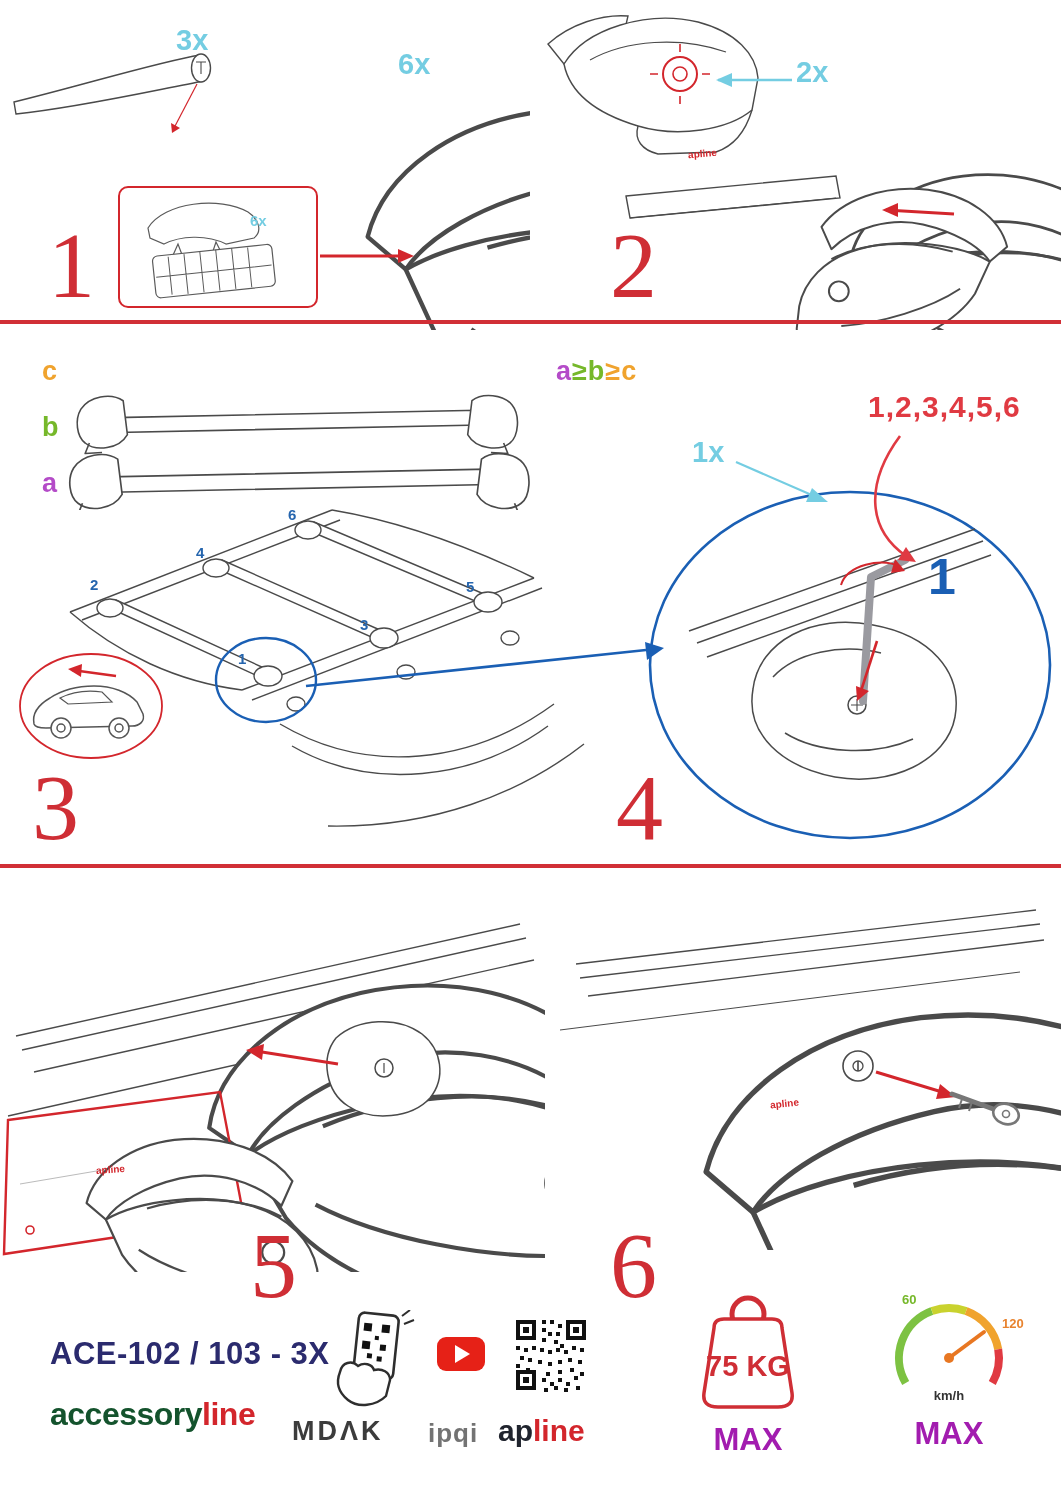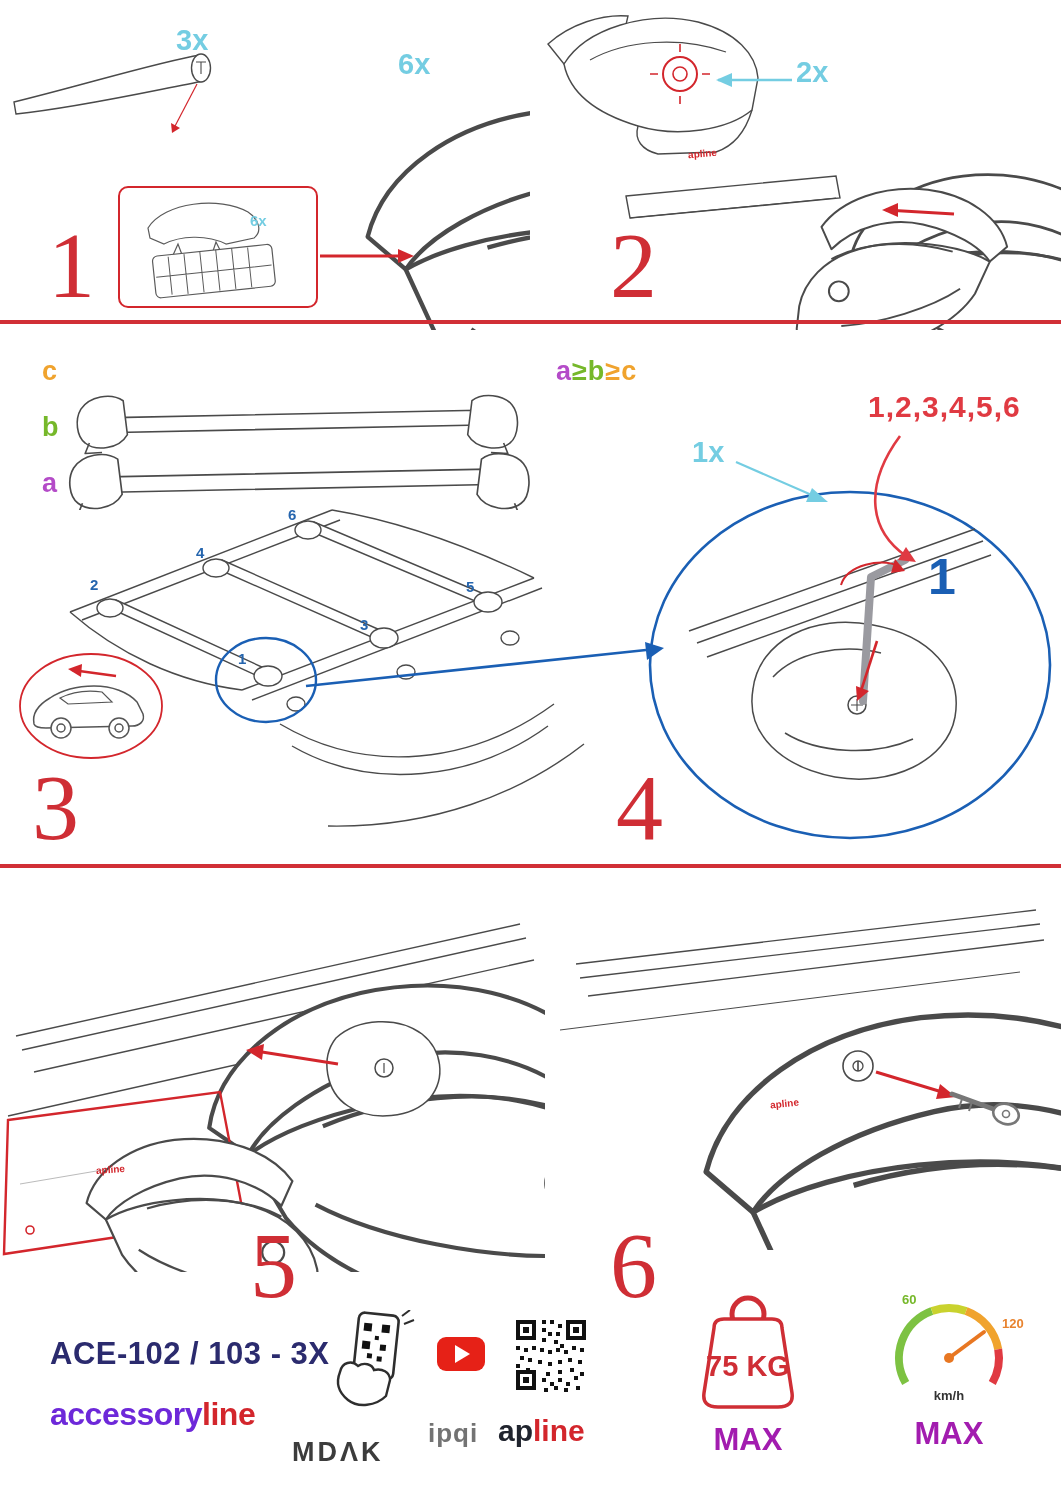--- a/index.html
+++ b/index.html
@@ -11,23 +11,23 @@
   .qty-sm{font-size:15px;font-weight:bold;color:#74cde2;}
   .bluenum{font-size:15px;font-weight:bold;color:#2565ae;}
   .divider{left:0;width:1061px;height:4px;background:#d12f36;}
   .seq{font-size:30px;font-weight:bold;color:#e03a42;letter-spacing:1px;}
   .bighl{font-size:50px;font-weight:bold;color:#1a5fb4;line-height:1;}
   .order{font-size:27px;font-weight:bold;letter-spacing:1px;}
   .barlabel{font-size:27px;font-weight:bold;}
   .brandmark{font-size:10px;font-weight:bold;color:#d3262c;}
   .code{font-size:31px;font-weight:bold;color:#2b2b6e;letter-spacing:.5px;}
   .brand{font-size:32px;font-weight:bold;letter-spacing:-.5px;}
-  .brand .blk{color:#6d28d9;}
+  .brand .blk{color:#14532d;}
   .brand .red{color:#d3262c;}
-  .mdak{font-size:27px;font-weight:bold;color:#3c3c3c;letter-spacing:3px;margin-top:21px;}
+  .mdak{font-size:27px;font-weight:bold;color:#3c3c3c;letter-spacing:3px;}
   .ipqi{font-size:26px;font-weight:bold;color:#737373;letter-spacing:1px;}
   .apline{font-size:30px;font-weight:bold;}
   .apline .dk{color:#20242e;}
   .apline .rd{color:#d3262c;text-align:right;}
   .maxlbl{font-size:31px;font-weight:bold;color:#a21caf;text-align:center;}
   .weightval{font-size:29px;font-weight:bold;color:#cf2e35;text-align:center;}
   .speedsm{font-size:13px;font-weight:bold;}
   .kmh{font-size:13px;color:#333;text-align:center;font-weight:bold;}
   .c-orange{color:#f0a32e;} .c-green{color:#76b82a;} .c-purple{color:#b44bc8;}
 </style>

